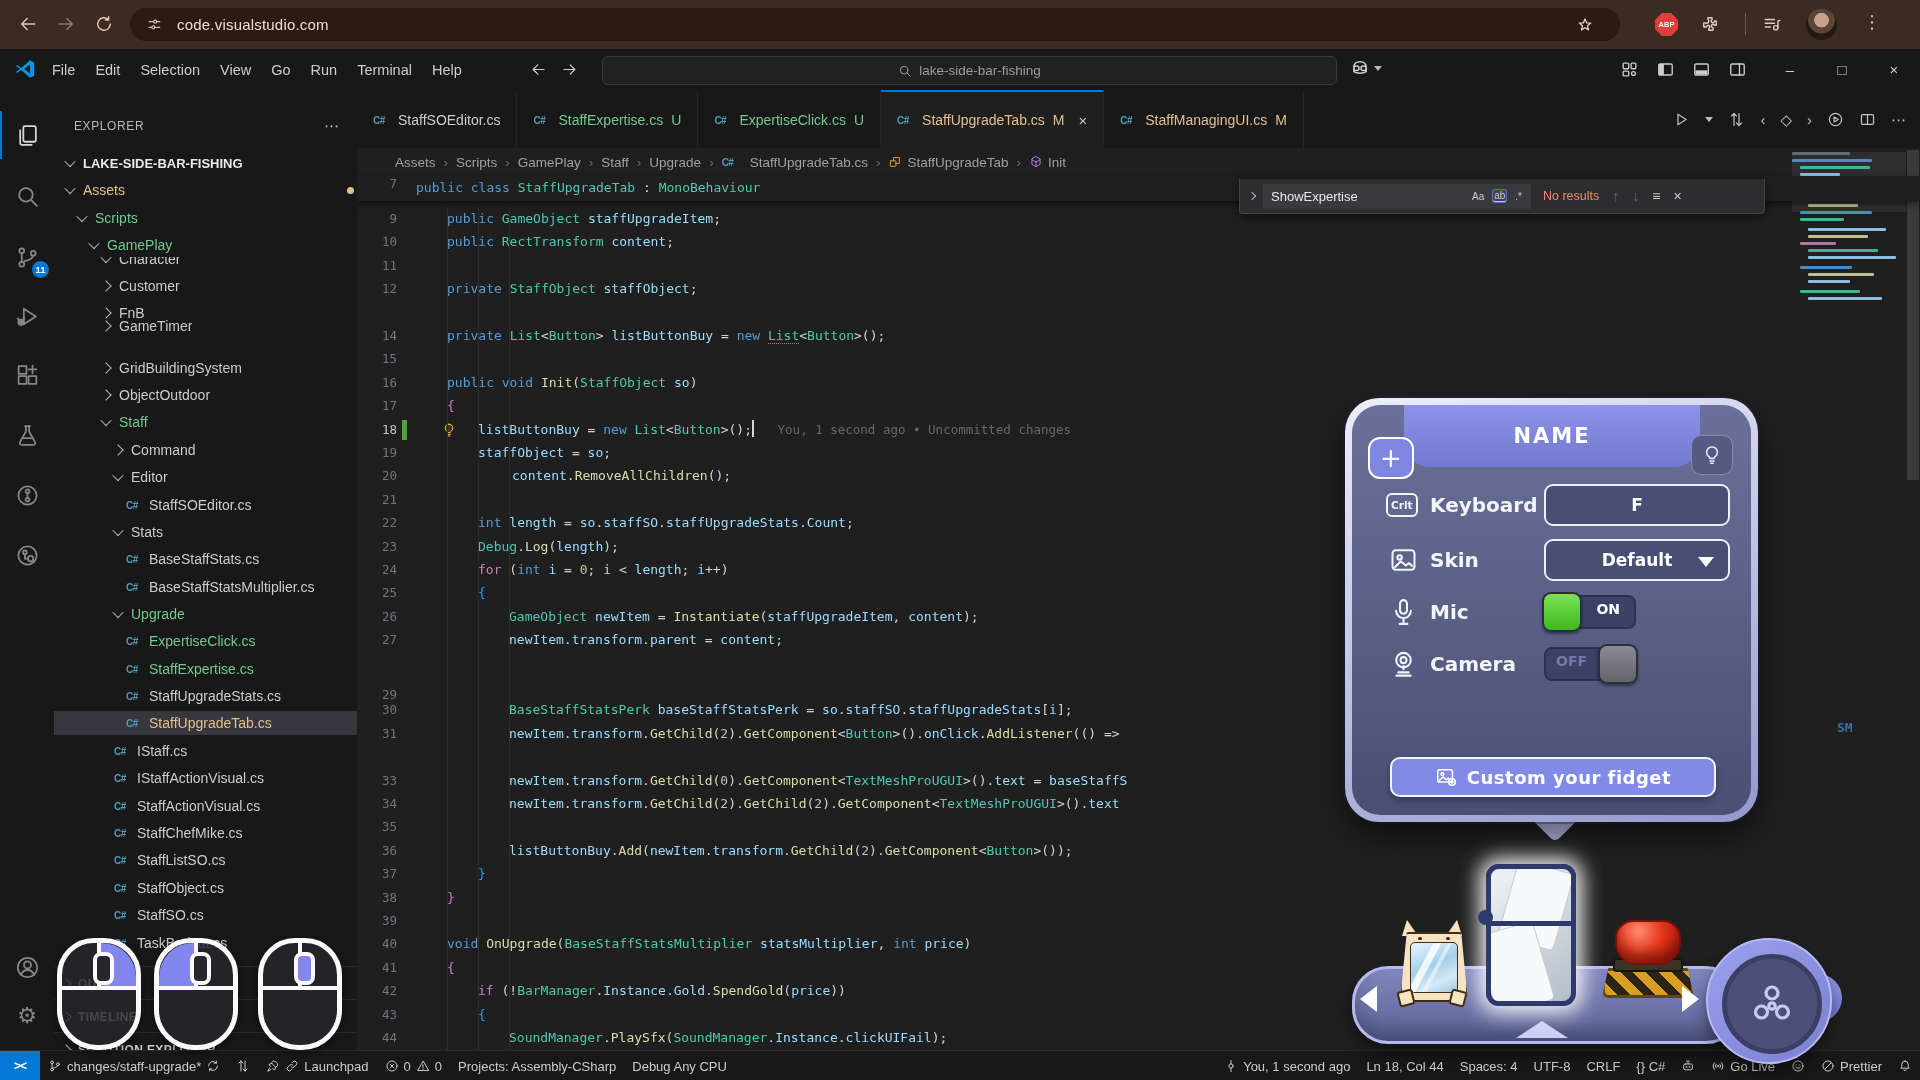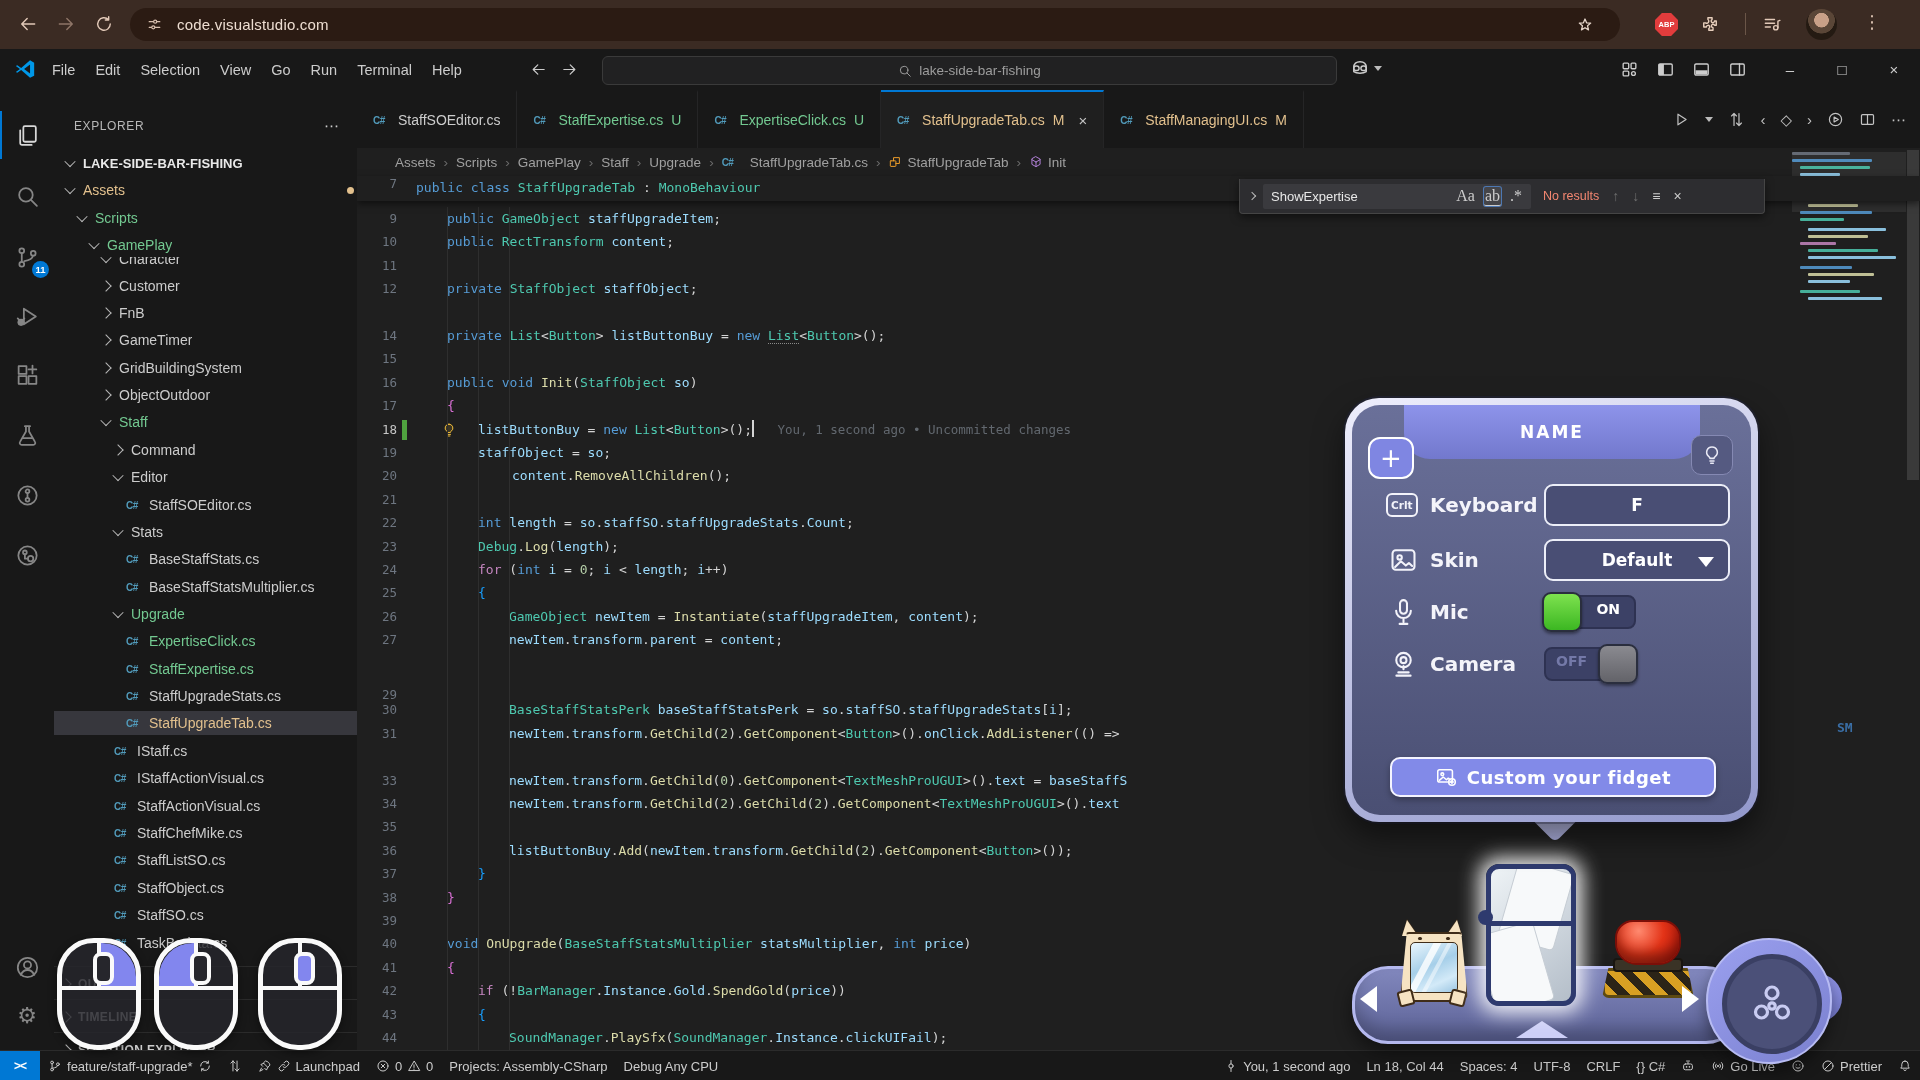--- a/index.html
+++ b/index.html
@@ -103,21 +103,21 @@
   .mmbar{position:absolute;height:3px;border-radius:1px;opacity:.85;}
   #vscroll{position:absolute;left:1550px;top:60px;width:12px;height:330px;background:rgba(121,121,121,.3);}
   #peek{position:absolute;left:1480px;top:630px;font-family:"DejaVu Sans Mono",monospace;font-size:13px;font-weight:bold;color:#3a6ea5;}
 
   
   #find{position:absolute;left:882px;top:89px;width:524px;height:34px;background:#2d2d30;border:1px solid #454545;border-top:none;
     border-radius:0 0 4px 4px;box-shadow:0 3px 8px rgba(0,0,0,.5);display:flex;align-items:center;z-index:6;}
   #find .grip{width:5px;height:5px;border-right:1.3px solid #bbb;border-top:1.3px solid #bbb;transform:rotate(45deg);margin:0 8px 0 9px;}
   #findinput{width:268px;height:25px;background:#3a3a3e;border-radius:2px;display:flex;align-items:center;font-size:13px;color:#e8e8e8;}
   #findinput .q{margin-left:8px;flex:1;}
-  .ftg{font-size:16px;color:#cccccc;margin-right:9px;font-family:Liberation Serif, serif;}
+  .ftg{font-size:10px;color:#cccccc;margin-right:9px;font-family:Liberation Sans, sans-serif;}
   .ftg.word{border-bottom:1px solid #ccc;box-shadow:0 0 0 1px #4d78b3;border-radius:2px;padding:0 1px;background:rgba(255,255,255,.06);}
   #noresults{color:#f48771;font-size:12.5px;margin-left:12px;}
   .fbtn{color:#cccccc;font-size:14px;margin-left:13px;}
   .fbtn.dis{color:#6e6e6e;}
 
   
   #statusbar{position:absolute;left:0;top:1050px;width:1920px;height:30px;background:#181818;border-top:1px solid #2b2b2b;
     display:flex;align-items:center;font-size:13px;color:#cccccc;}
   .sitem{display:flex;align-items:center;gap:5px;padding:0 8px;height:100%;white-space:nowrap;}
   .sitem .ic{width:14px;height:14px;}
@@ -136,23 +136,23 @@
   .m-wheel{position:absolute;left:50%;top:9px;width:13px;height:25px;margin-left:-6.5px;border:4px solid #fafafa;border-radius:8px;background:#26262c;z-index:2;}
   .m-wheel.hl{background:#8286ee;}
 
   
   #fidget{position:absolute;left:1345px;top:398px;width:413px;height:424px;z-index:60;}
   .fg-tail{position:absolute;left:192px;bottom:-13px;width:36px;height:36px;background:linear-gradient(135deg,#d8d9f6,#a9adde);
     transform:rotate(45deg);border-radius:6px;}
   .fg-frame{position:absolute;inset:0;border-radius:34px;background:linear-gradient(160deg,#eeeefc,#9298cc);
     box-shadow:0 14px 30px rgba(0,0,0,.5),0 0 0 2px rgba(40,44,80,.35);padding:7px;}
   .fg-inner{position:relative;width:399px;height:410px;border-radius:28px;background:linear-gradient(180deg,#6a7099,#4a4f73);overflow:hidden;}
-  .fg-tab{position:absolute;left:52px;top:0;width:296px;height:54px;background:linear-gradient(#8d93ea,#7278cd);
+  .fg-tab{position:absolute;left:52px;top:0;width:296px;height:62px;background:linear-gradient(#8d93ea,#7278cd);
     border-radius:0 0 26px 26px;display:flex;align-items:center;justify-content:center;
-    color:#fff;font-family:"DejaVu Sans",sans-serif;font-weight:bold;font-size:17px;letter-spacing:2px;}
+    color:#fff;font-family:"DejaVu Sans",sans-serif;font-weight:bold;font-size:21px;letter-spacing:2px;}
   .fg-plus{position:absolute;left:16px;top:32px;width:46px;height:42px;border-radius:12px;background:#7f86e2;border:2.5px solid #fff;
     color:#fff;font-size:26px;line-height:36px;text-align:center;font-family:"DejaVu Sans",sans-serif;padding:0;}
   .fg-bulb{position:absolute;right:18px;top:30px;width:42px;height:40px;border-radius:10px;background:#555a81;border:1.5px solid #8589b3;
     color:#e8e8f4;display:flex;align-items:center;justify-content:center;padding:0;}
   .fg-bulb .ic{width:22px;height:22px;}
   .fg-row{position:absolute;left:0;width:100%;height:40px;}
   .fg-ic{position:absolute;left:36px;top:50%;transform:translateY(-50%);width:31px;height:31px;color:#f3f3fa;}
   .fg-ic svg{stroke-width:1.6;}
   .keycap{position:absolute;left:34px;top:50%;transform:translateY(-50%);border:2px solid #f3f3fa;border-radius:6px;
     padding:4px 3px;font-size:10.5px;font-weight:bold;color:#f3f3fa;font-family:"DejaVu Sans",sans-serif;}
@@ -479,21 +479,21 @@
           <span class="tlabel c-def">Character</span>
         </div>
         <div class="trow" style="top: 184px; z-index: 2; padding-left: 48px;">
           <span class="tchev col"></span>
           <span class="tlabel c-def">Customer</span>
         </div>
         <div class="trow" style="top: 211px; z-index: 2; padding-left: 48px;">
           <span class="tchev col"></span>
           <span class="tlabel c-def">FnB</span>
         </div>
-        <div class="trow" style="top: 238px; z-index: 2; padding-left: 48px; align-items: center;">
+        <div class="trow" style="top: 224px; z-index: 2; padding-left: 48px; align-items: center;">
           <span class="tchev col"></span>
           <span class="tlabel c-def">GameTimer</span>
         </div>
         <div class="trow" style="top: 266px; z-index: 2; padding-left: 48px;">
           <span class="tchev col"></span>
           <span class="tlabel c-def">GridBuildingSystem</span>
         </div>
         <div class="trow" style="top: 293px; z-index: 2; padding-left: 48px;">
           <span class="tchev col"></span>
           <span class="tlabel c-def">ObjectOutdoor</span>
@@ -788,21 +788,21 @@
     <div id="st-left">
         <div class="sitem">
           <span class="sic ic" style="height: 14px; width: 14px;">
             <svg viewBox="0 0 24 24">
               <circle cx="7" cy="6" r="2.4"></circle>
               <circle cx="7" cy="18" r="2.4"></circle>
               <circle cx="17" cy="9" r="2.4"></circle>
               <path d="M7 8.4v7.2M16.8 11.3C16 14 12 15 9.4 15.4"></path>
             </svg>
           </span>
-          <span>feature/staff-upgrade*</span>
+          <span>changes/staff-upgrade*</span>
           <span class="sic ic" style="height: 14px; width: 14px;">
             <svg viewBox="0 0 24 24">
               <path d="M4.5 12A7.5 7.5 0 0 1 17.7 7M19.5 12A7.5 7.5 0 0 1 6.3 17"></path>
               <path d="M17.7 3.5V7h-3.5M6.3 20.5V17h3.5"></path>
             </svg>
           </span>
         </div>
         <div class="sitem">
           <span class="sic ic" style="height: 14px; width: 14px;">
             <svg viewBox="0 0 24 24">

